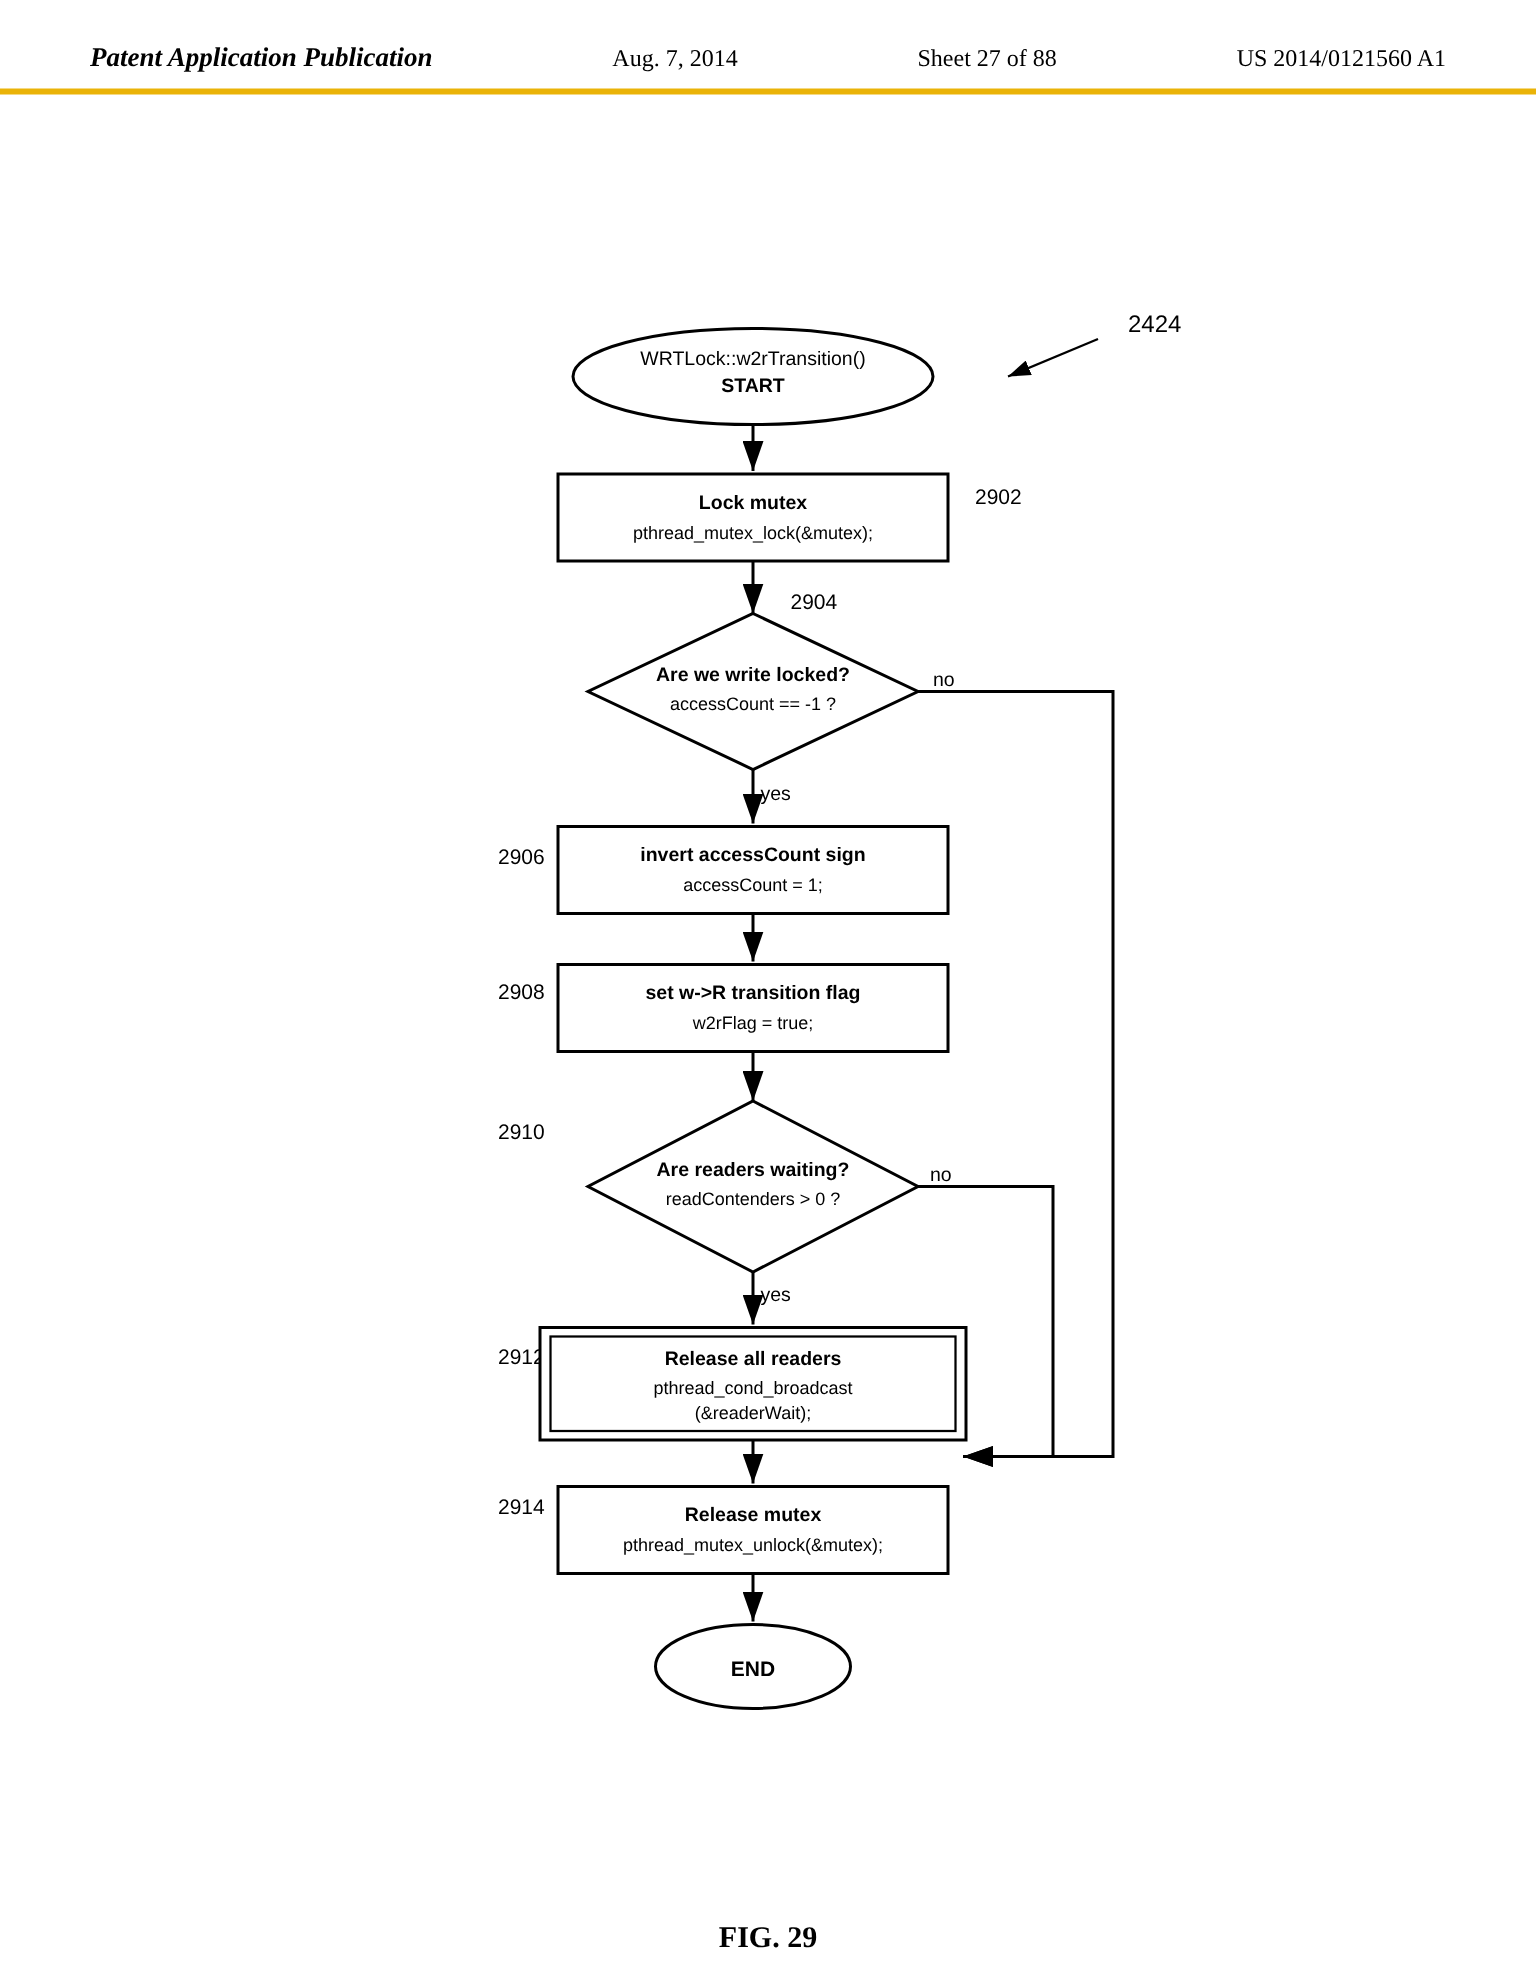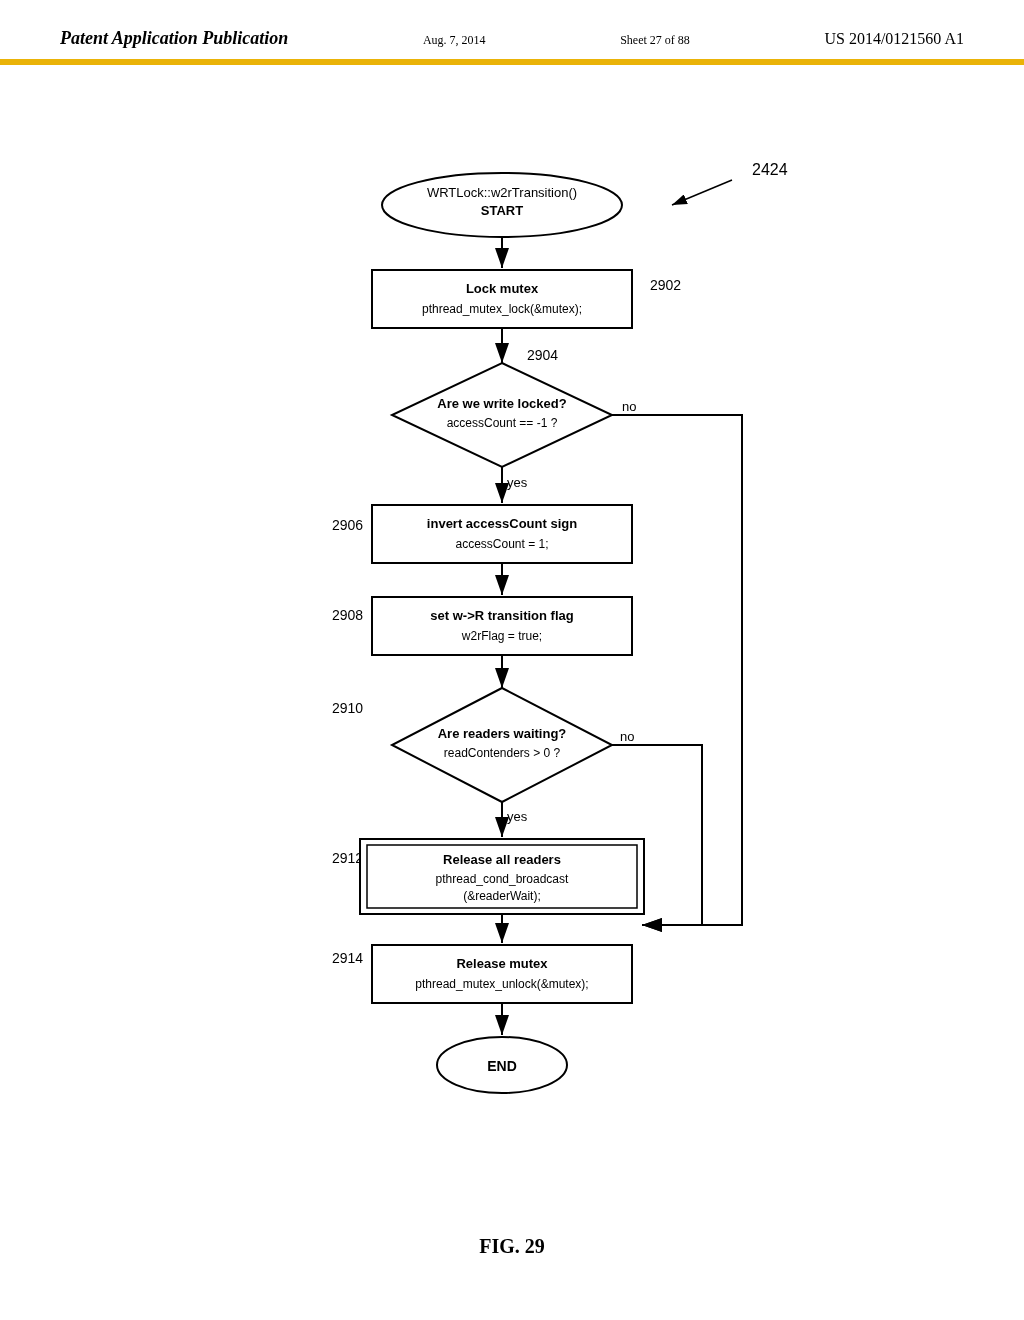--- a/index.html
+++ b/index.html
@@ -10,43 +10,44 @@
       min-height: 1320px;
       position: relative;
       overflow-x: hidden;
     }
 
     .header {
       display: flex;
       justify-content: space-between;
       align-items: baseline;
       padding: 28px 60px 10px 60px;
-      border-bottom: 6px solid #eab308;
+      border-bottom: 4px solid #eab308;
     }
 
     .header-left {
       font-weight: bold;
       font-size: 18px;
       font-style: italic;
     }
 
     .header-center {
-      font-size: 12px;
+      font-size: 16px;
     }
 
     .header-right {
       font-size: 16px;
     }
 
     .diagram-container {
       position: relative;
       width: 100%;
       padding: 20px 0 40px 0;
       display: flex;
       justify-content: center;
+      margin-top: 48px;
     }
 
     svg.flowchart {
       width: 700px;
       height: 1100px;
     }
 
     .fig-caption {
       text-align: center;
       font-size: 20px;

